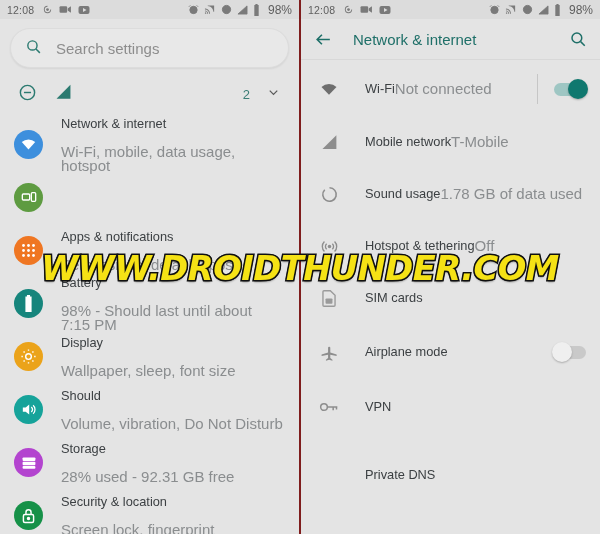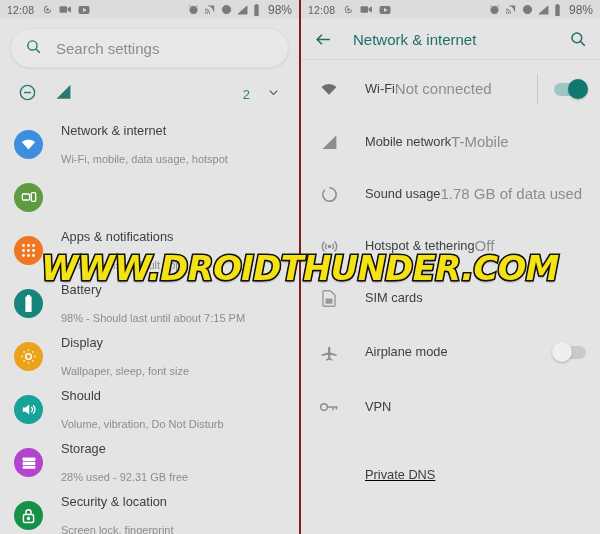--- a/index.html
+++ b/index.html
@@ -73,21 +73,21 @@
     padding: 0 14px 0 14px;
   }
   .row .iconbox {
     width: 29px; height: 29px; flex: 0 0 29px;
     border-radius: 50%;
     display: flex; align-items: center; justify-content: center;
     margin-right: 18px;
   }
   .row .texts { display: flex; flex-direction: column; justify-content: center; min-width: 0; }
   .row .title { font-size: 12.8px; color: #3c4043; line-height: 15px; }
-  .row .sub { font-size: 11px; color: #8a8d8f; line-height: 14px; margin-top: 14px; }
+  .row .sub { font-size: 15px; color: #8a8d8f; line-height: 14px; margin-top: 14px; }
 
   
   .appbar {
     height: 40px;
     display: flex; align-items: center;
     padding: 0 13px;
     background: #e4e4e4;
   }
   .appbar .back { margin-right: 20px; display: flex; }
   .appbar .apptitle {
@@ -121,21 +121,21 @@
   .switch .track { position: absolute; inset: 0; border-radius: 7px; }
   .switch .knob {
     position: absolute; top: -4px; width: 20px; height: 20px; border-radius: 50%;
     box-shadow: 0 1px 2px rgba(0,0,0,.25);
   }
   .switch.on .track { background: #9ec6c3; }
   .switch.on .knob { right: -2px; background: #10786f; }
   .switch.off .track { background: #c9c9c9; }
   .switch.off .knob { left: -2px; background: #efefef; }
 
-  .indent-row { padding-left: 64px; text-decoration: underline; }
+  .indent-row { padding-left: 64px; }
 
   
   .watermark {
     position: absolute;
     left: 0; right: 0;
     top: 249px;
     text-align: center;
     font-family: "DejaVu Sans", sans-serif;
     font-weight: bold;
     font-style: italic;

